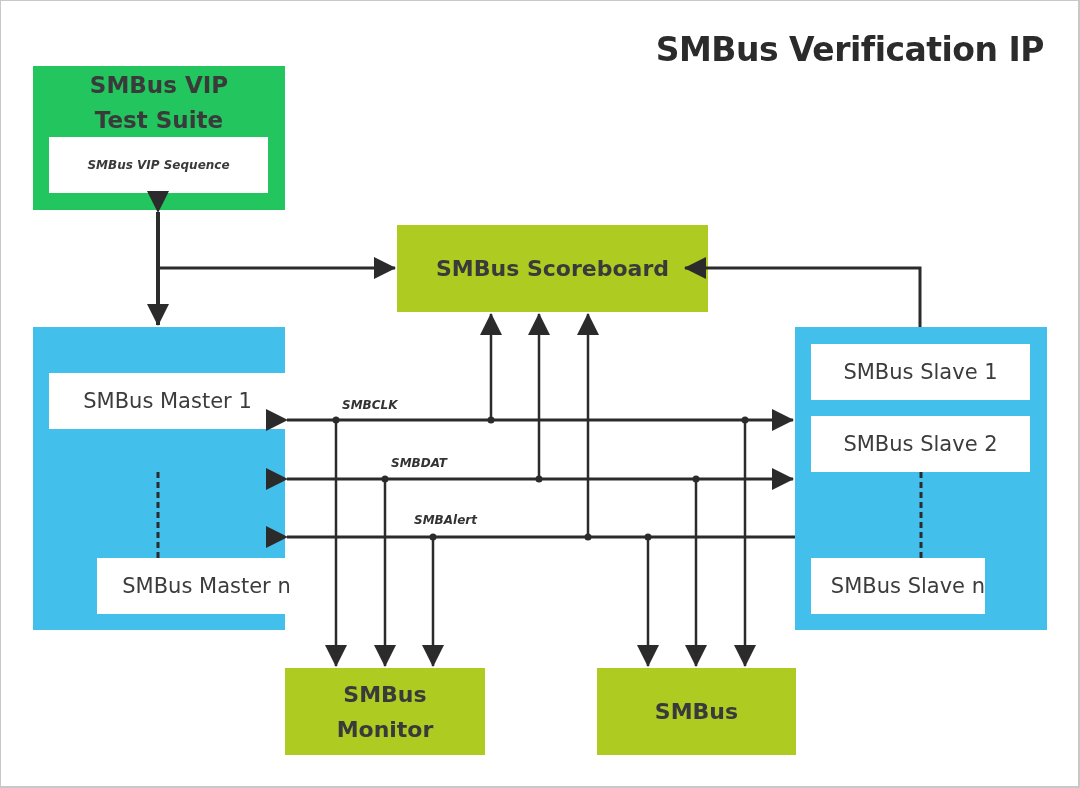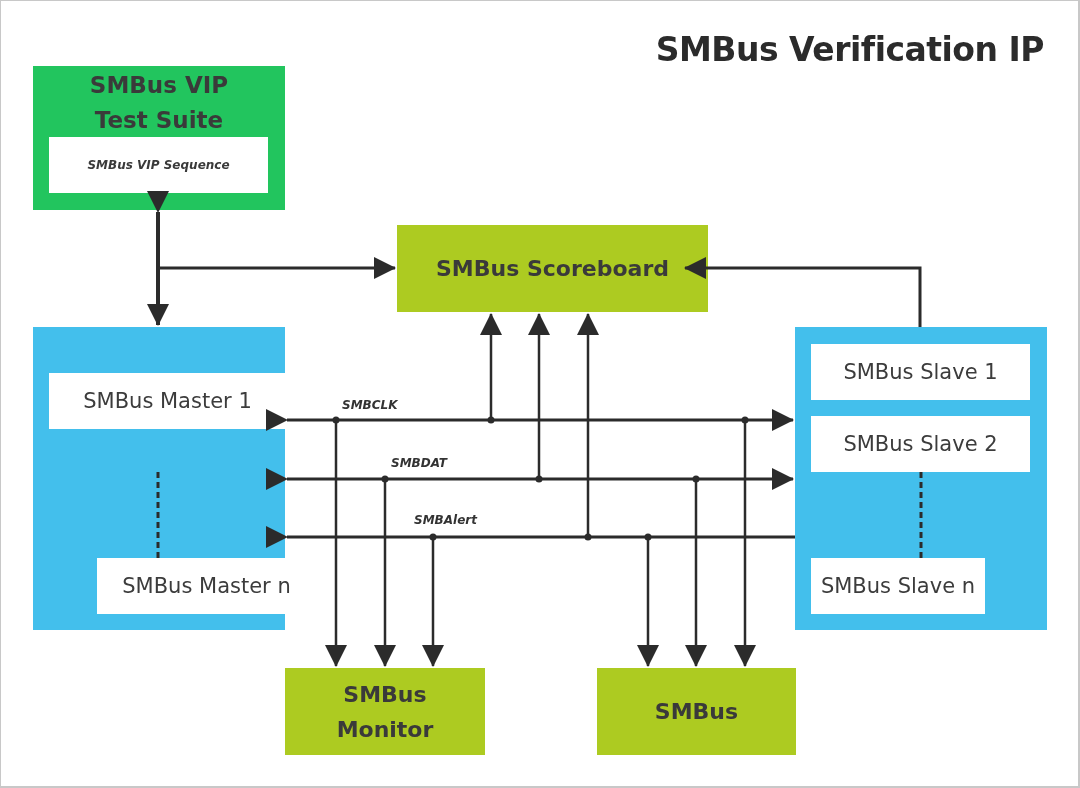--- a/index.html
+++ b/index.html
@@ -49,21 +49,21 @@
     </div>
 </div>
 
 <div class="box blue" style="left:795px; top:327px; width:252px; height:303px;">
   <div class="box white center item" style="left:16px; top:17px; width:219px; height:56px;">
       <span>SMBus Slave 1</span>
     </div>
   <div class="box white center item" style="left:16px; top:89px; width:219px; height:56px;">
       <span>SMBus Slave 2</span>
     </div>
-  <div class="box white center item" style="left:16px; top:231px; width:174px; height:56px;">
+  <div class="box white center item" style="left:16px; top:231px; width:174px; height:56px;justify-content:flex-end;">
       <span>SMBus Slave n</span>
     </div>
 </div>
 
 <div class="box green center" style="left:285px; top:668px; width:200px; height:87px;">
   <div class="label-bold" style="font-size:22px; line-height:35px;">
     <div>SMBus</div>
     <div>Monitor</div>
   </div>
 </div>

